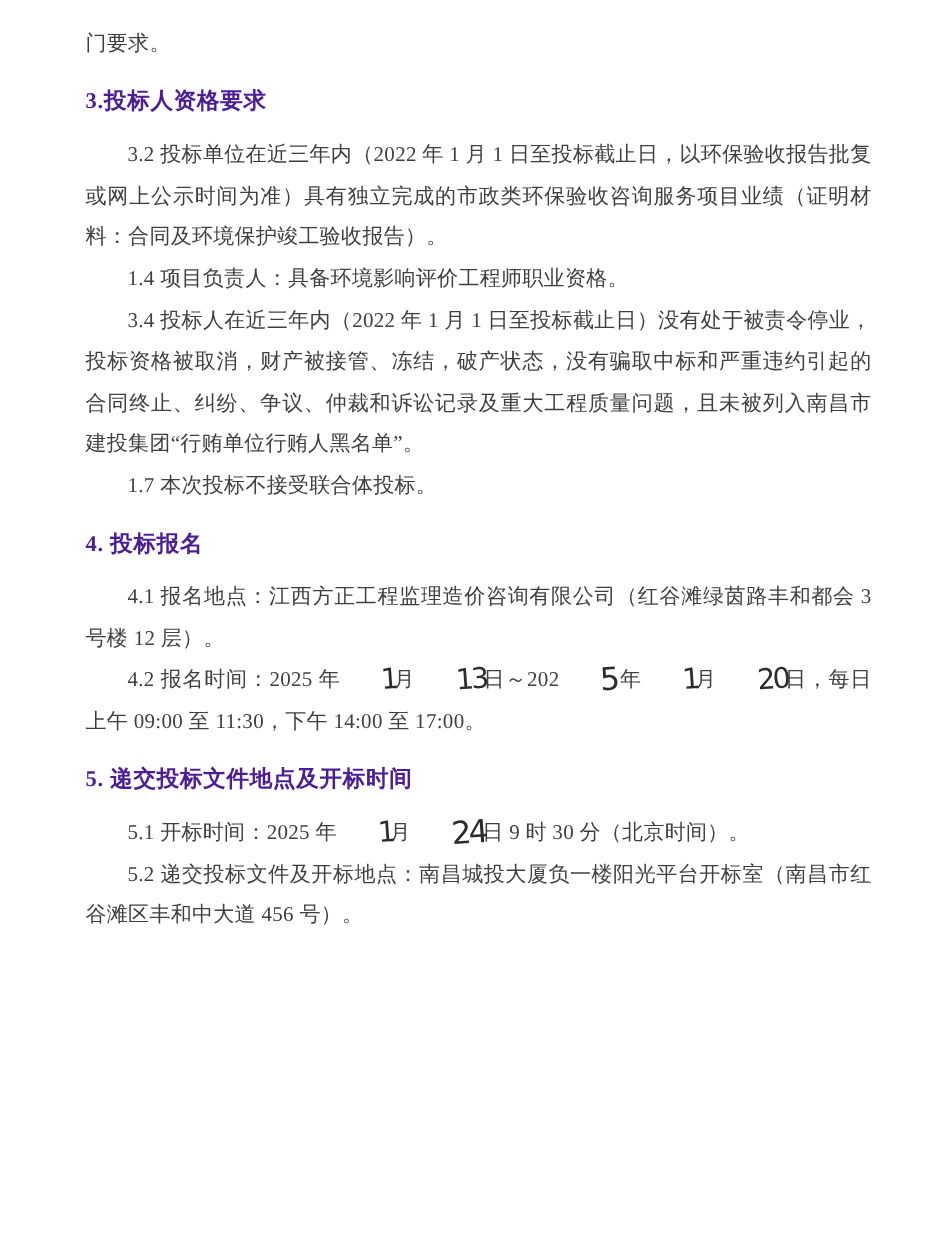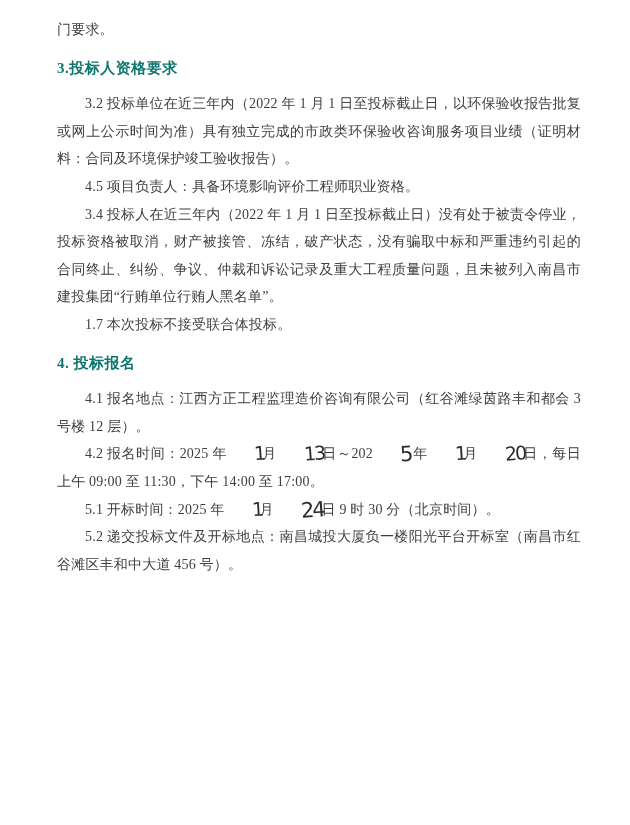--- a/index.html
+++ b/index.html
@@ -29,21 +29,21 @@
     letter-spacing: 0.2px;
   }
   .doc p.indent {
     text-indent: 2em;
   }
   .doc h2 {
     margin: 11px 0 8px 0;
     font-size: 15px;
     line-height: 27.6px;
     font-weight: bold;
-    color: #0f766e;
+    color: #4c1d95;
     letter-spacing: 0.5px;
   }
   
   .hw {
     display: inline-block;
     font-family: "DejaVu Sans", sans-serif;
     font-size: 19px;
     font-weight: 400;
     color: #2c2c2c;
     line-height: 0;
@@ -61,25 +61,26 @@
 </head>
 <body>
 
 <div class="page">
   <div class="doc">
 
     <p>门要求。</p>
 
     <h2>3.投标人资格要求</h2>
     <p class="indent">3.2 投标单位在近三年内（2022 年 1 月 1 日至投标截止日，以环保验收报告批复或网上公示时间为准）具有独立完成的市政类环保验收咨询服务项目业绩（证明材料：合同及环境保护竣工验收报告）。</p>
-    <p class="indent">4.5 项目负责人：具备环境影响评价工程师职业资格。</p>
+    <p class="indent">1.4 项目负责人：具备环境影响评价工程师职业资格。</p>
     <p class="indent">3.4 投标人在近三年内（2022 年 1 月 1 日至投标截止日）没有处于被责令停业，投标资格被取消，财产被接管、冻结，破产状态，没有骗取中标和严重违约引起的合同终止、纠纷、争议、仲裁和诉讼记录及重大工程质量问题，且未被列入南昌市建投集团“行贿单位行贿人黑名单”。</p>
     <p class="indent">1.7 本次投标不接受联合体投标。</p>
 
     <h2>4. 投标报名</h2>
     <p class="indent">4.1 报名地点：江西方正工程监理造价咨询有限公司（红谷滩绿茵路丰和都会 3 号楼 12 层）。</p>
     <p class="indent"><span>4.2 报名时间：2025 年</span><span class="hw">1</span><span>月</span><span class="hw">13</span><span>日～202</span><span class="hw tall">5</span><span> 年</span><span class="hw">1</span><span>月</span><span class="hw">20</span><span>日，每日上午 09:00 至 11:30，下午 14:00 至 17:00。</span></p>
 
+    <h2>5. 递交投标文件地点及开标时间</h2>
     <p class="indent"><span>5.1 开标时间：2025 年</span><span class="hw">1</span><span>月</span><span class="hw tall">24</span><span>日 9 时 30 分（北京时间）。</span></p>
     <p class="indent">5.2 递交投标文件及开标地点：南昌城投大厦负一楼阳光平台开标室（南昌市红谷滩区丰和中大道 456 号）。</p>
 
   </div>
 </div>
 
 </body></html>

